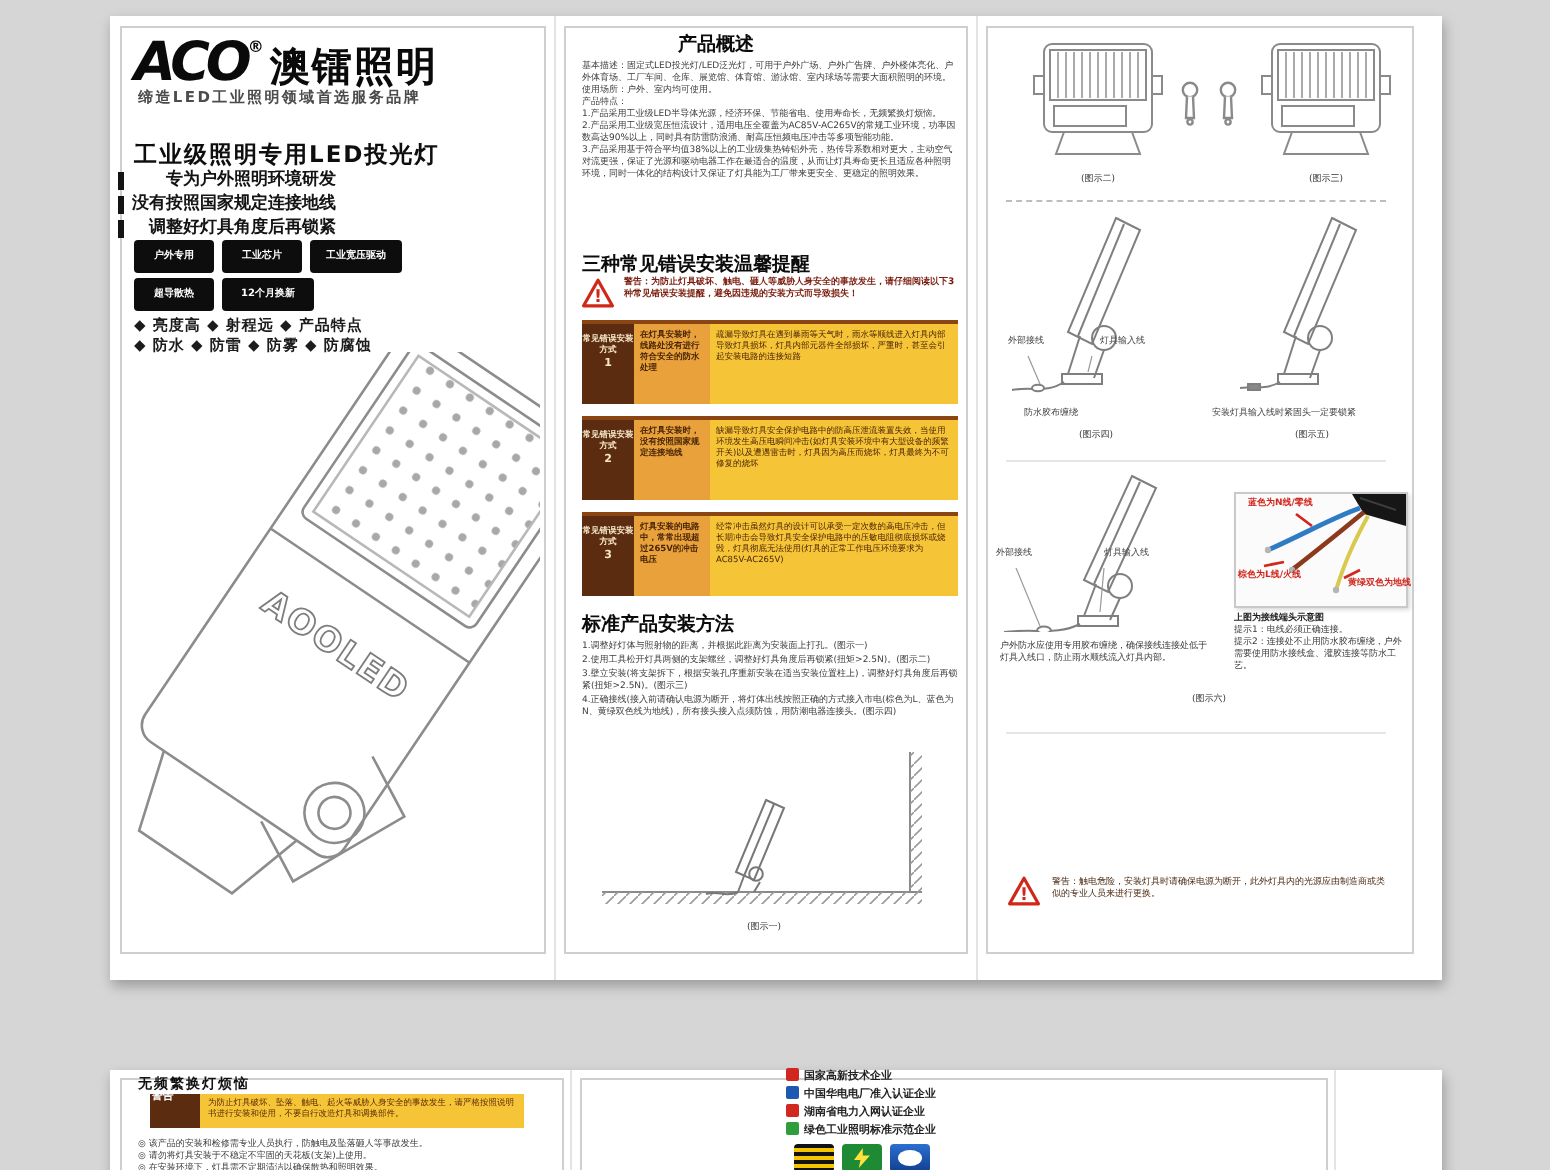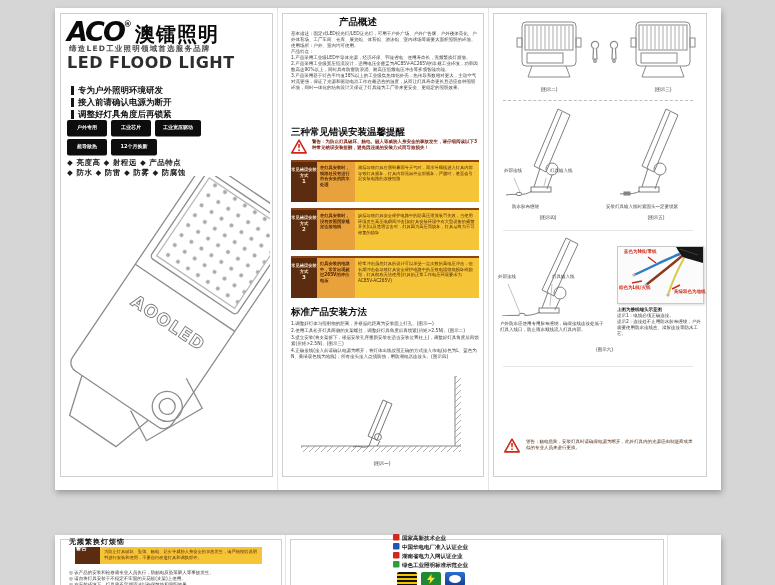--- a/index.html
+++ b/index.html
@@ -71,25 +71,25 @@
   <div class="foldline" style="left:433px;"></div>
 
   <div class="panel" style="left:0;width:222px;">
     <div class="frame" style="left:5px;top:5px;width:211px;height:462px;"></div>
 
     <div class="abs" style="left:12px;top:8px;white-space:nowrap;">
       <span class="logo-txt"><span>ACO</span><span class="logo-reg">®</span></span>
       <span class="brand-name">澳镭照明</span>
     </div>
     <div class="abs tagline" style="left:14px;top:36px;">缔造LED工业照明领域首选服务品牌</div>
-    <div class="abs en-title" style="left:12px;top:45px;">LED FLOOD LIGHT</div>
-
-    <div class="abs" style="left:16px;top:78px;">
+    <div class="abs cn-title" style="left:12px;top:62px;">工业级照明专用LED投光灯</div>
+
+    <div class="abs" style="left:4px;top:78px;text-align:right;">
       <div class="feat-line">专为户外照明环境研发</div>
-      <div class="feat-line">接入前请确认电源为断开</div>
+      <div class="feat-line">没有按照国家规定连接地线</div>
       <div class="feat-line">调整好灯具角度后再锁紧</div>
     </div>
 
     <div class="abs" style="left:12px;top:112px;display:flex;gap:4px;">
       <div class="badge">
           <div class="badge-t">户外专用</div>
         </div>
       <div class="badge">
           <div class="badge-t">工业芯片</div>
         </div>

